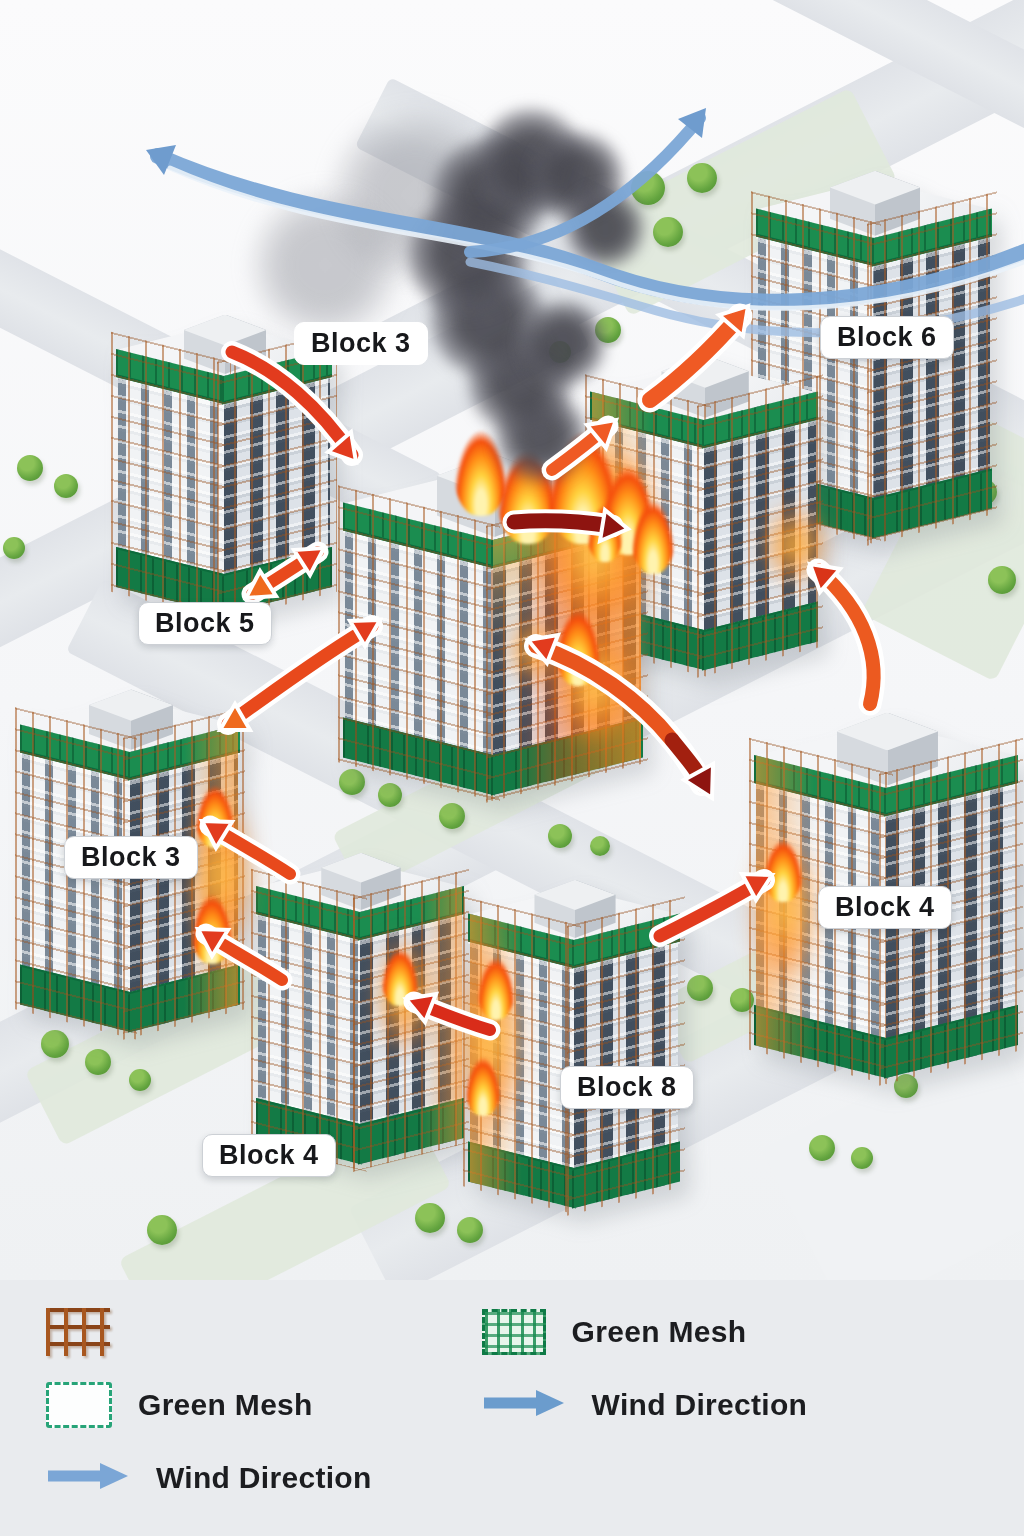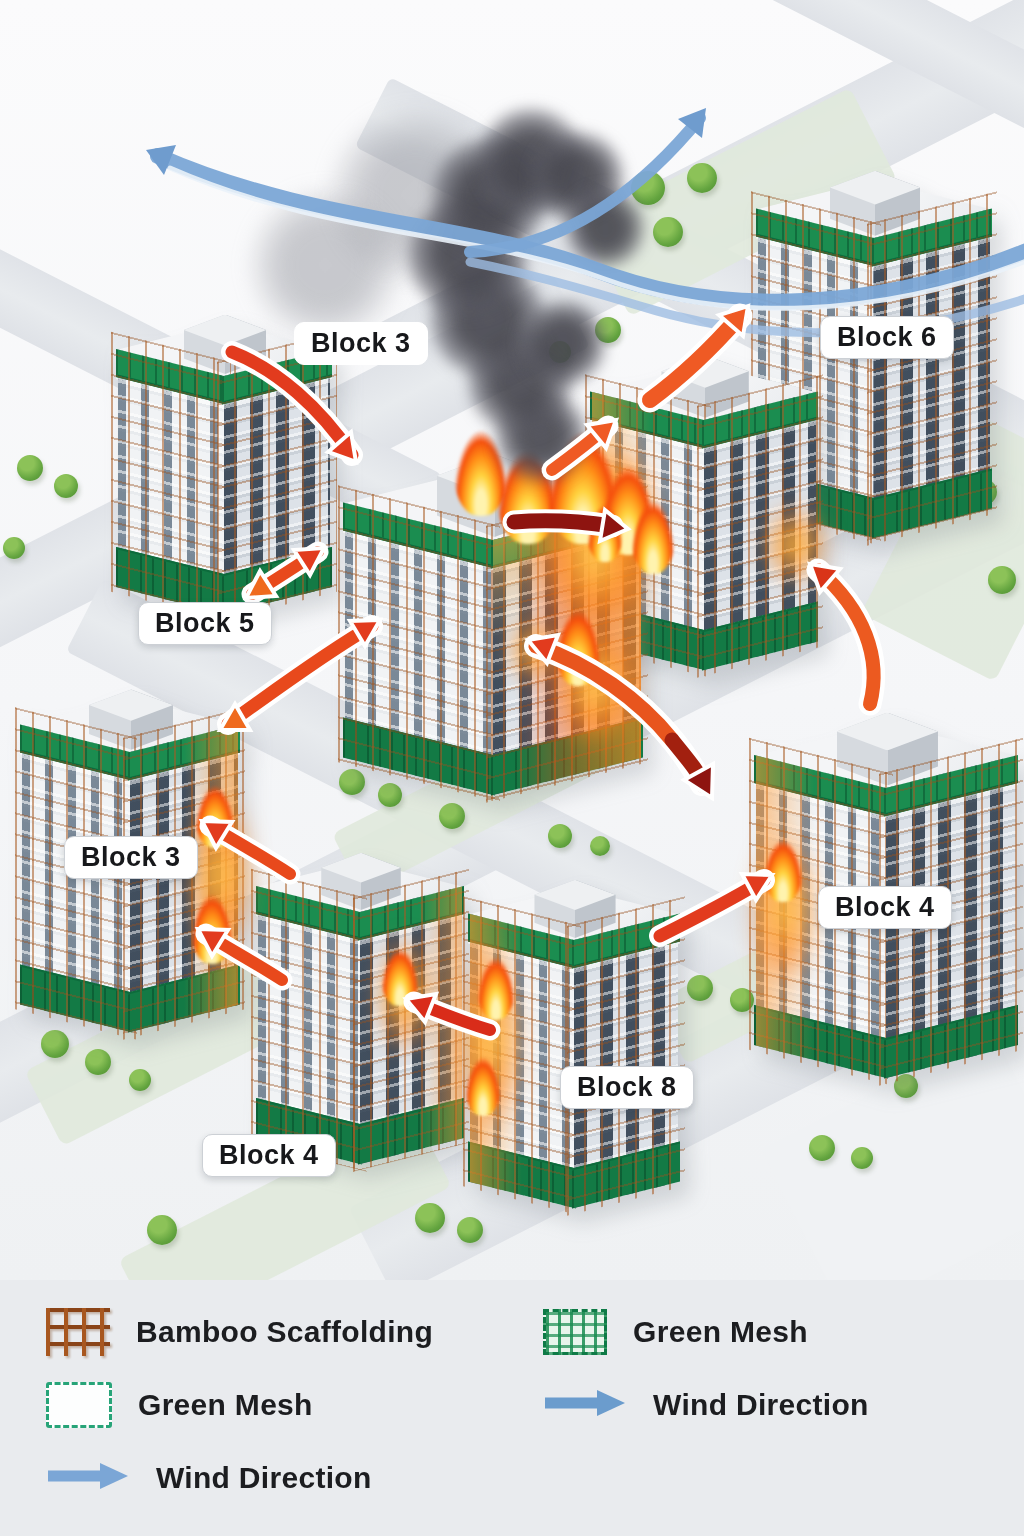--- a/index.html
+++ b/index.html
@@ -374,21 +374,20 @@
     <div class="plabel" style="left:64px;top:836px;">Block 3</div>
     <div class="plabel" style="left:818px;top:886px;">Block 4</div>
     <div class="plabel" style="left:560px;top:1066px;">Block 8</div>
     <div class="plabel" style="left:202px;top:1134px;">Block 4</div>
   </div>
 
   <div id="legend">
     <div class="lcol">
       <div class="lrow">
         <span class="licon ic-bamboo"></span>
-        <span class="ltext">Bamboo Scaffolding</span>
       </div>
       <div class="lrow">
         <span class="licon ic-meshdash"></span>
         <span class="ltext">Green Mesh</span>
       </div>
       <div class="lrow">
         <span class="licon">
           <svg width="84" height="30" viewBox="0 0 84 30">
               <path d="M2 15 H58" stroke="#7ba6d6" stroke-width="11"></path>
               <polygon points="82,15 54,2 54,28" fill="#7ba6d6"></polygon>

